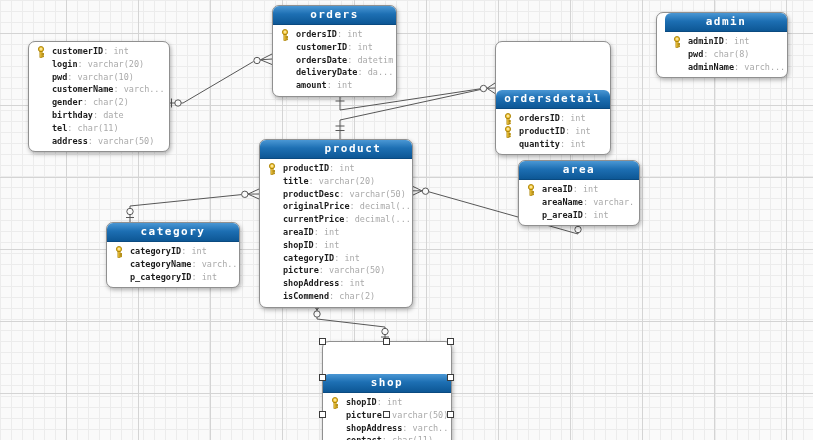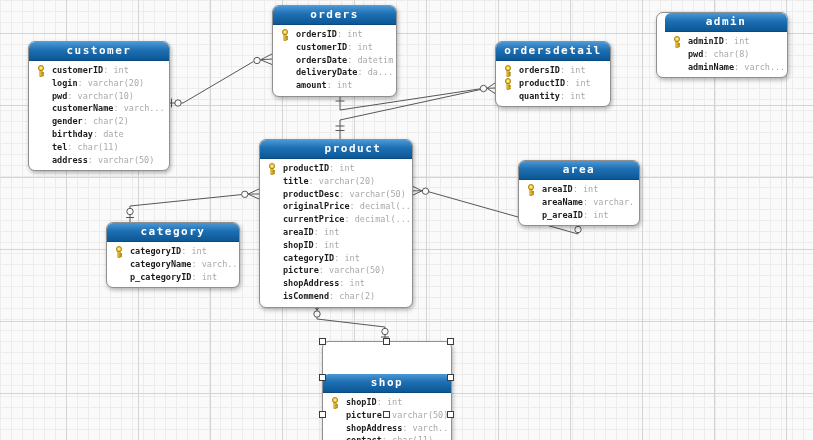--- a/index.html
+++ b/index.html
@@ -98,21 +98,20 @@
         <line x1="385" y1="327" x2="385" y2="341"></line>
         <circle cx="317" cy="314" r="3.2" fill="#fafafa"></circle>
         <circle cx="385" cy="331.5" r="3.2" fill="#fafafa"></circle>
         <line x1="381" y1="337" x2="389" y2="337"></line>
         <line x1="317" y1="310" x2="311" y2="302"></line>
         <line x1="317" y1="310" x2="317" y2="302"></line>
         <line x1="317" y1="310" x2="323" y2="302"></line>
       </g>
     </svg>
     <div class="db-table" style="left: 28px; top: 41px; width: 140px;">
-      <div class="db-table-header" style="background: linear-gradient(rgb(74, 151, 212) 0%, rgb(29, 111, 179) 45%, rgb(13, 87, 149) 100%);">customer</div>
       <div class="db-table-body">
         <div class="db-row"><span class="key-ic"><svg viewBox="0 0 10 12" width="10" height="12">
               <rect x="3.9" y="4.6" width="2.2" height="6.8" fill="#f2c744" stroke="#a77f00" stroke-width="0.7"></rect>
               <rect x="6" y="7.6" width="1.7" height="1.1" fill="#f2c744" stroke="#a77f00" stroke-width="0.6"></rect>
               <rect x="6" y="9.7" width="1.7" height="1.1" fill="#f2c744" stroke="#a77f00" stroke-width="0.6"></rect>
               <circle cx="5" cy="3.1" r="2.6" fill="#f2c744" stroke="#a77f00" stroke-width="0.9"></circle>
               <circle cx="5" cy="2.9" r="0.9" fill="#fff6c8"></circle>
             </svg></span><span class="fname">customerID</span><span class="ftype">: int</span></div>
         <div class="db-row"><span class="fname">login</span><span class="ftype">: varchar(20)</span></div>
         <div class="db-row"><span class="fname">pwd</span><span class="ftype">: varchar(10)</span></div>
@@ -147,21 +146,21 @@
               <rect x="6" y="7.6" width="1.7" height="1.1" fill="#f2c744" stroke="#a77f00" stroke-width="0.6"></rect>
               <rect x="6" y="9.7" width="1.7" height="1.1" fill="#f2c744" stroke="#a77f00" stroke-width="0.6"></rect>
               <circle cx="5" cy="3.1" r="2.6" fill="#f2c744" stroke="#a77f00" stroke-width="0.9"></circle>
               <circle cx="5" cy="2.9" r="0.9" fill="#fff6c8"></circle>
             </svg></span><span class="fname">adminID</span><span class="ftype">: int</span></div>
         <div class="db-row"><span class="fname">pwd</span><span class="ftype">: char(8)</span></div>
         <div class="db-row"><span class="fname">adminName</span><span class="ftype">: varch...</span></div>
       </div>
     </div>
     <div class="db-table" style="left: 495px; top: 41px; width: 114px;">
-      <div class="db-table-header" style="background: linear-gradient(rgb(74, 151, 212) 0%, rgb(29, 111, 179) 45%, rgb(13, 87, 149) 100%);">ordersdetail</div>
+      <div class="db-table-header" style="background: linear-gradient(rgb(74, 151, 212) 0%, rgb(29, 111, 179) 45%, rgb(13, 87, 149) 100%); margin-top: 48px;">ordersdetail</div>
       <div class="db-table-body">
         <div class="db-row"><span class="key-ic"><svg viewBox="0 0 10 12" width="10" height="12">
               <rect x="3.9" y="4.6" width="2.2" height="6.8" fill="#f2c744" stroke="#a77f00" stroke-width="0.7"></rect>
               <rect x="6" y="7.6" width="1.7" height="1.1" fill="#f2c744" stroke="#a77f00" stroke-width="0.6"></rect>
               <rect x="6" y="9.7" width="1.7" height="1.1" fill="#f2c744" stroke="#a77f00" stroke-width="0.6"></rect>
               <circle cx="5" cy="3.1" r="2.6" fill="#f2c744" stroke="#a77f00" stroke-width="0.9"></circle>
               <circle cx="5" cy="2.9" r="0.9" fill="#fff6c8"></circle>
             </svg></span><span class="fname">ordersID</span><span class="ftype">: int</span></div>
         <div class="db-row"><span class="key-ic"><svg viewBox="0 0 10 12" width="10" height="12">
               <rect x="3.9" y="4.6" width="2.2" height="6.8" fill="#f2c744" stroke="#a77f00" stroke-width="0.7"></rect>

